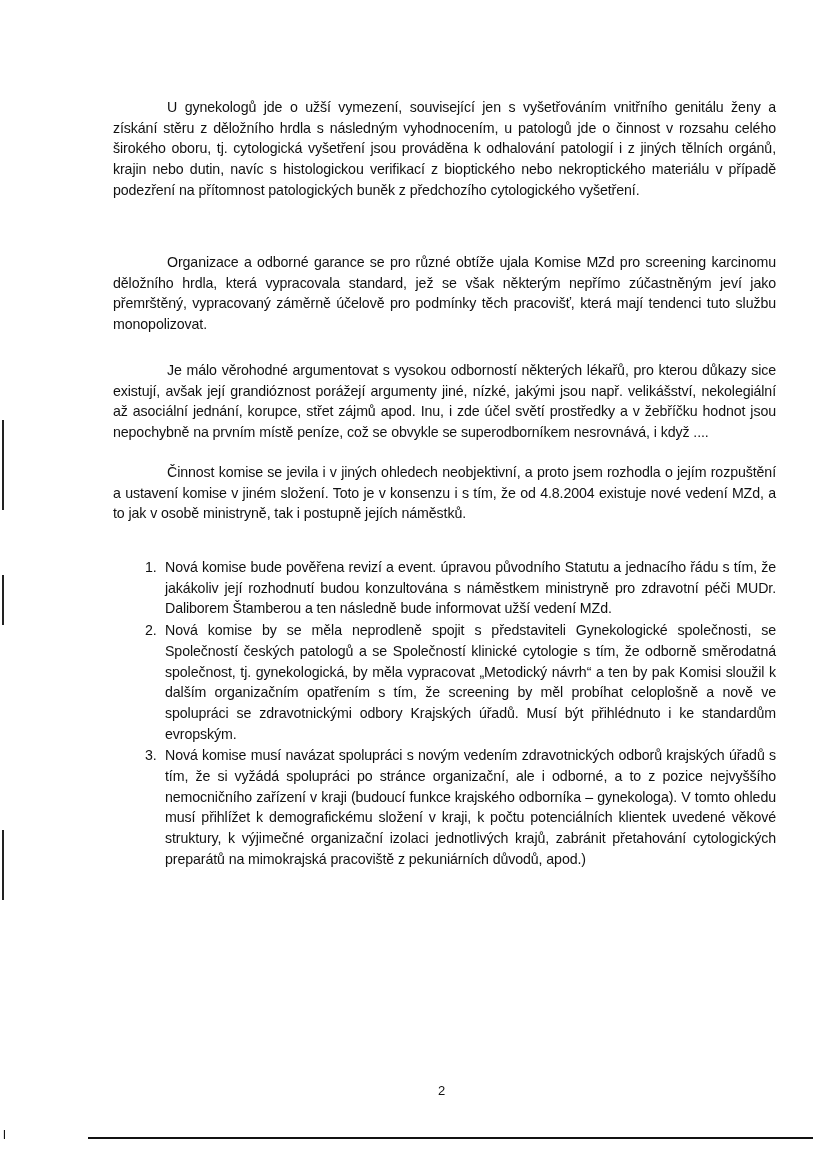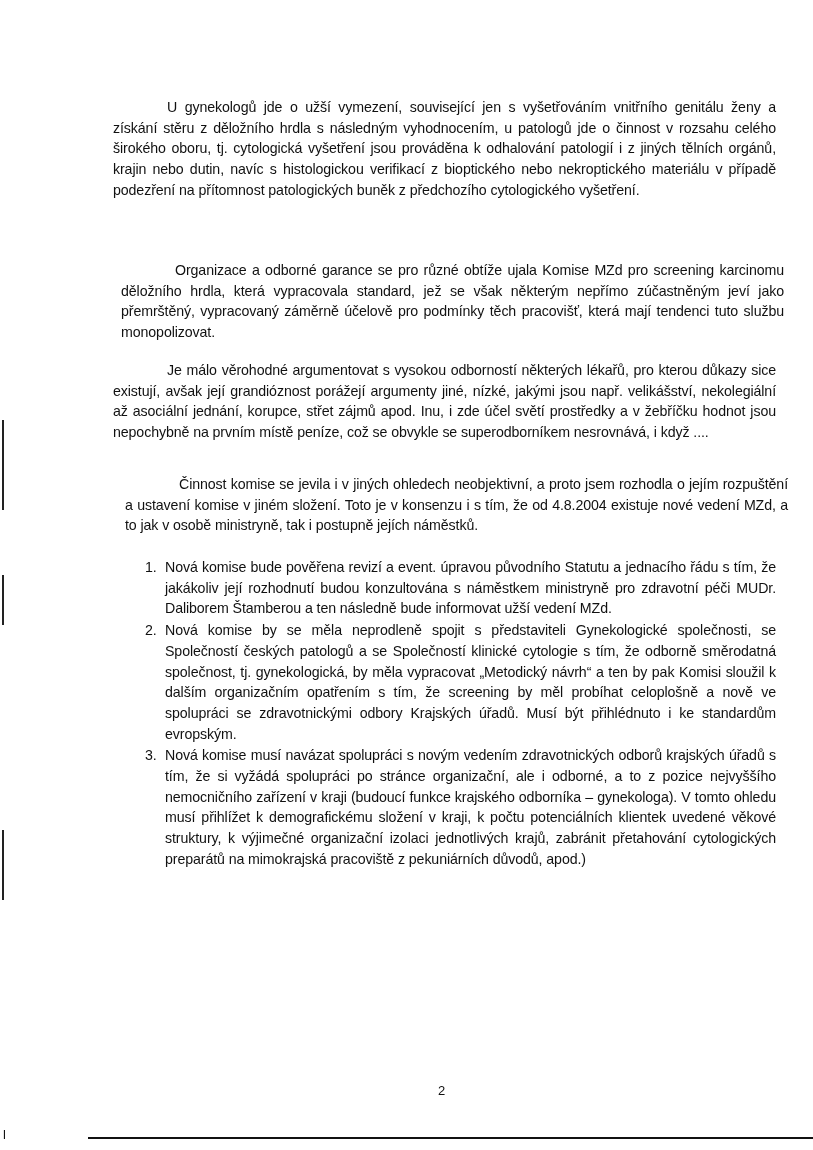--- a/index.html
+++ b/index.html
@@ -24,23 +24,23 @@
   .mm1 { top: 420px; height: 90px; }
   .mm2 { top: 575px; height: 50px; }
   .mm3 { top: 830px; height: 70px; }
   .corner-mark { position: absolute; left: 3px; top: 1127px; font-size: 13px; }
 </style>
 </head>
 <body>
 
 <div class="page">
   <p class="para p1" style="margin:0"><span class="indent"></span><span>U gynekologů jde o užší vymezení, související jen s vyšetřováním vnitřního genitálu ženy a získání stěru z děložního hrdla s následným vyhodnocením, u patologů jde o činnost v rozsahu celého širokého oboru, tj. cytologická vyšetření jsou prováděna k odhalování patologií i z jiných tělních orgánů, krajin nebo dutin, navíc s histologickou verifikací z bioptického nebo nekroptického materiálu v případě podezření na přítomnost patologických buněk z předchozího cytologického vyšetření.</span></p>
-  <p class="para p2" style="margin:8px"><span class="indent"></span><span>Organizace a odborné garance se pro různé obtíže ujala Komise MZd pro screening karcinomu děložního hrdla, která vypracovala standard, jež se však některým nepřímo zúčastněným jeví jako přemrštěný, vypracovaný záměrně účelově pro podmínky těch pracovišť, která mají tendenci tuto službu monopolizovat.</span></p>
+  <p class="para p2" style="margin:0"><span class="indent"></span><span>Organizace a odborné garance se pro různé obtíže ujala Komise MZd pro screening karcinomu děložního hrdla, která vypracovala standard, jež se však některým nepřímo zúčastněným jeví jako přemrštěný, vypracovaný záměrně účelově pro podmínky těch pracovišť, která mají tendenci tuto službu monopolizovat.</span></p>
   <p class="para p3" style="margin:0"><span class="indent"></span><span>Je málo věrohodné argumentovat s vysokou odborností některých lékařů, pro kterou důkazy sice existují, avšak její grandióznost porážejí argumenty jiné, nízké, jakými jsou např. velikášství, nekolegiální až asociální jednání, korupce, střet zájmů apod. Inu, i zde účel světí prostředky a v žebříčku hodnot jsou nepochybně na prvním místě peníze, což se obvykle se superodborníkem nesrovnává, i když ....</span></p>
-  <p class="para p4" style="margin:12px"><span class="indent"></span><span>Činnost komise se jevila i v jiných ohledech neobjektivní, a proto jsem rozhodla o jejím rozpuštění a ustavení komise v jiném složení. Toto je v konsenzu i s tím, že od 4.8.2004 existuje nové vedení MZd, a to jak v osobě ministryně, tak i postupně jejích náměstků.</span></p>
+  <p class="para p4" style="margin:0"><span class="indent"></span><span>Činnost komise se jevila i v jiných ohledech neobjektivní, a proto jsem rozhodla o jejím rozpuštění a ustavení komise v jiném složení. Toto je v konsenzu i s tím, že od 4.8.2004 existuje nové vedení MZd, a to jak v osobě ministryně, tak i postupně jejích náměstků.</span></p>
 
   <ol class="items">
     <li>
       <span class="num">1.</span>
       <span>Nová komise bude pověřena revizí a event. úpravou původního Statutu a jednacího řádu s tím, že jakákoliv její rozhodnutí budou konzultována s náměstkem ministryně pro zdravotní péči MUDr. Daliborem Štamberou a ten následně bude informovat užší vedení MZd.</span>
     </li>
     <li>
       <span class="num">2.</span>
       <span>Nová komise by se měla neprodleně spojit s představiteli Gynekologické společnosti, se Společností českých patologů a se Společností klinické cytologie s tím, že odborně směrodatná společnost, tj. gynekologická, by měla vypracovat „Metodický návrh“ a ten by pak Komisi sloužil k dalším organizačním opatřením s tím, že screening by měl probíhat celoplošně a nově ve spolupráci se zdravotnickými odbory Krajských úřadů. Musí být přihlédnuto i ke standardům evropským.</span>
     </li>

